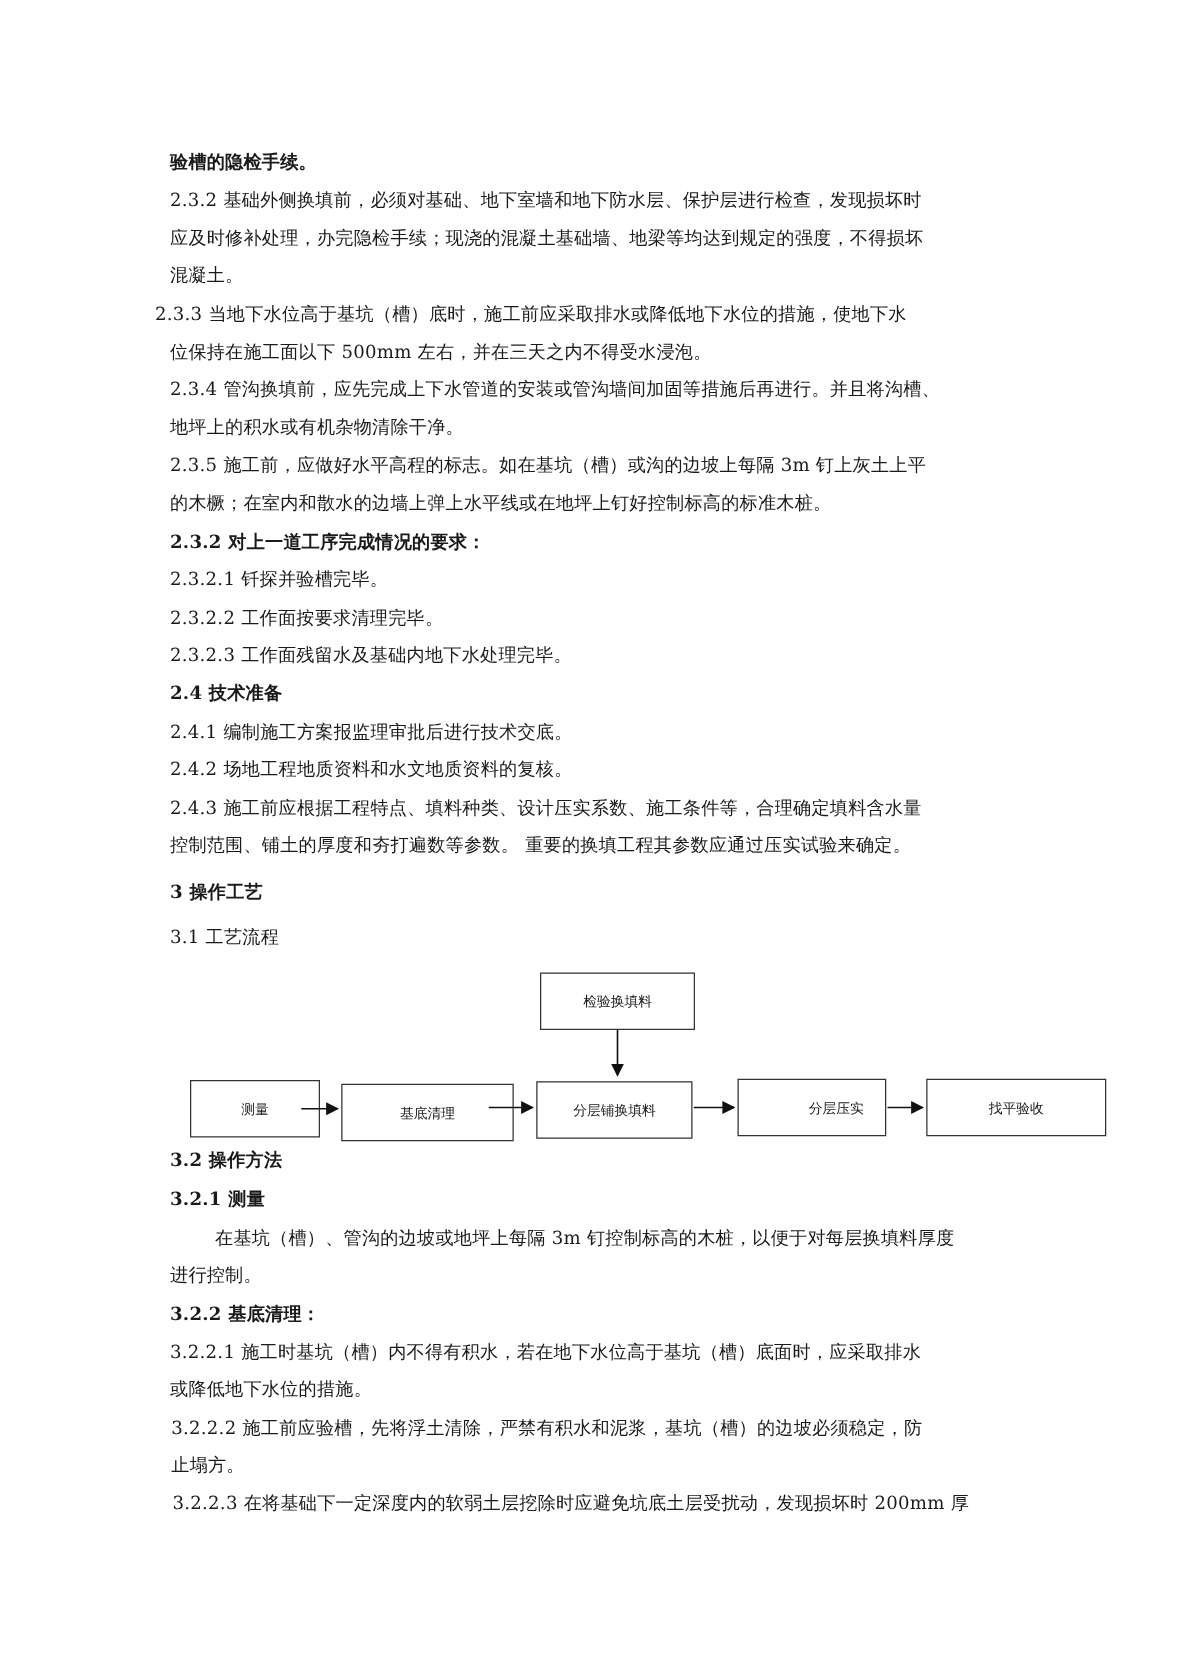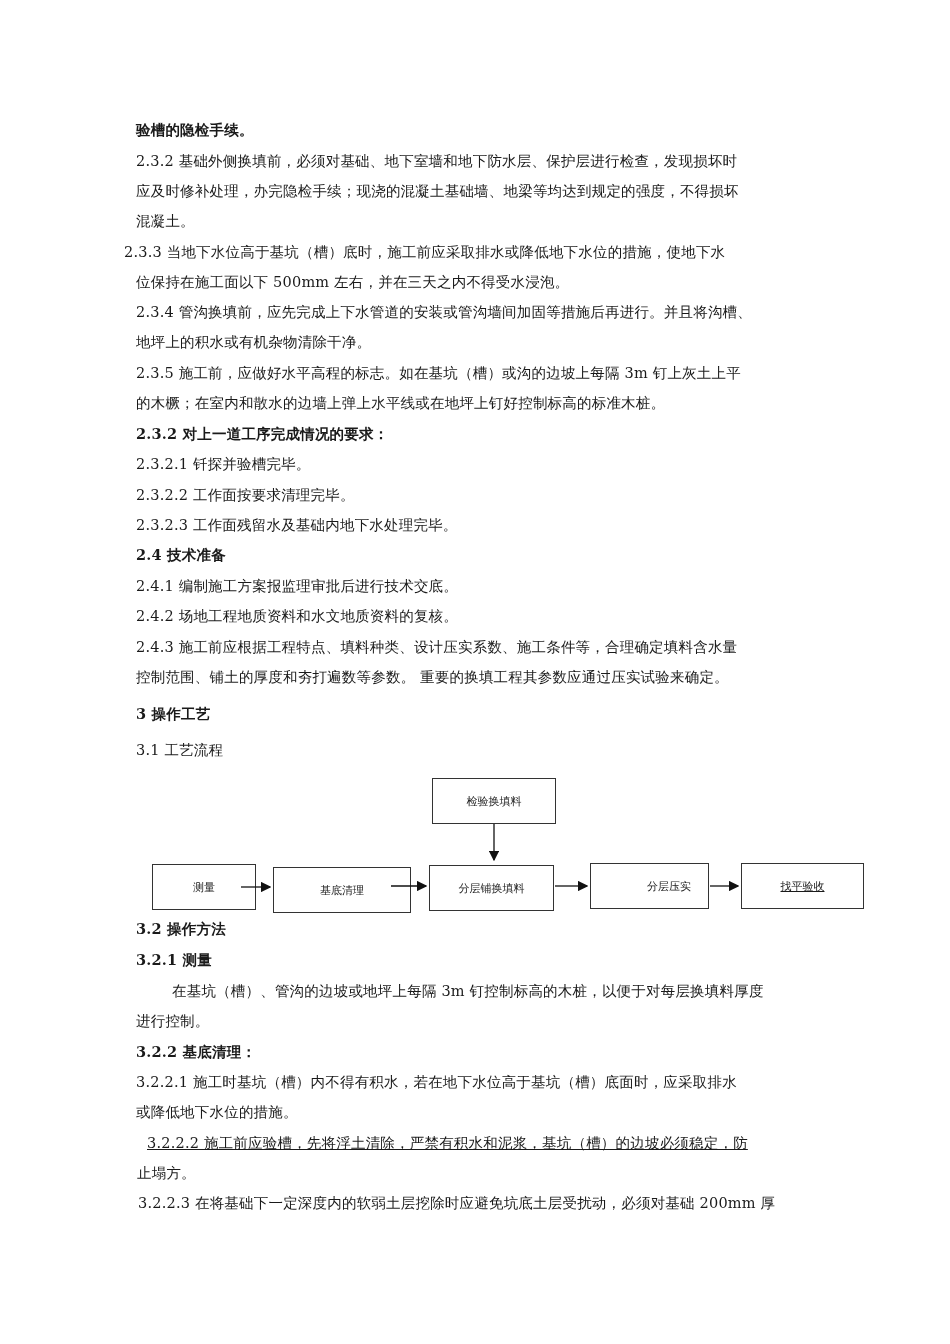--- a/index.html
+++ b/index.html
@@ -36,29 +36,29 @@
     <div class="line" style="top: 667px; left: 136px;">控制范围、铺土的厚度和夯打遍数等参数。 重要的换填工程其参数应通过压实试验来确定。</div>
     <div class="line bold" style="top: 704px; left: 136px;">3 操作工艺</div>
     <div class="line" style="top: 740px; left: 136px;">3.1   工艺流程</div>
     <div class="line bold" style="top: 919px; left: 136px;">3.2   操作方法</div>
     <div class="line bold" style="top: 950px; left: 136px;">3.2.1   测量</div>
     <div class="line" style="top: 981px; left: 172px;">在基坑（槽）、管沟的边坡或地坪上每隔 3m 钉控制标高的木桩，以便于对每层换填料厚度</div>
     <div class="line" style="top: 1011px; left: 136px;">进行控制。</div>
     <div class="line bold" style="top: 1042px; left: 136px;">3.2.2   基底清理：</div>
     <div class="line" style="top: 1072px; left: 136px;">3.2.2.1   施工时基坑（槽）内不得有积水，若在地下水位高于基坑（槽）底面时，应采取排水</div>
     <div class="line" style="top: 1102px; left: 136px;">或降低地下水位的措施。</div>
-    <div class="line" style="top: 1133px; left: 147px; text-decoration: underline;">3.2.2.2   施工前应验槽，先将浮土清除，严禁有积水和泥浆，基坑（槽）的边坡必须稳定，防</div>
+    <div class="line" style="top: 1133px; left: 137px;">3.2.2.2   施工前应验槽，先将浮土清除，严禁有积水和泥浆，基坑（槽）的边坡必须稳定，防</div>
     <div class="line" style="top: 1163px; left: 137px;">止塌方。</div>
-    <div class="line" style="top: 1193px; left: 138px;">3.2.2.3   在将基础下一定深度内的软弱土层挖除时应避免坑底土层受扰动，必须对基础 200mm 厚</div>
+    <div class="line" style="top: 1193px; left: 138px;">3.2.2.3   在将基础下一定深度内的软弱土层挖除时应避免坑底土层受扰动，发现损坏时 200mm 厚</div>
     <div class="box" style="left: 432px; top: 778px; width: 124px; height: 46px;">检验换填料</div>
     <div class="box" style="left: 136px; top: 864px; width: 104px; height: 46px; margin-left: 16px;">测量</div>
     <div class="box" style="left: 273px; top: 867px; width: 138px; height: 46px;">基底清理</div>
     <div class="box" style="left: 429px; top: 865px; width: 125px; height: 46px;">分层铺换填料</div>
     <div class="box" style="left: 590px; top: 863px; width: 119px; height: 46px; padding-left: 39px;">分层压实</div>
-    <div class="box" style="left: 741px; top: 863px; width: 123px; height: 46px; text-decoration: underline;">找平验收</div>
+    <div class="box" style="left: 741px; top: 863px; width: 144px; height: 46px;">找平验收</div>
   </div>
 
 <svg class="arrows" width="950" height="1344">
   <defs>
     <marker id="ah" markerWidth="8" markerHeight="8" refX="7" refY="4" orient="auto">
       <path d="M0,0 L8,4 L0,8 z" fill="#111"></path>
     </marker>
   </defs>
   <line x1="494" y1="824" x2="494" y2="860" stroke="#111" stroke-width="1.3" marker-end="url(#ah)"></line>
   <line x1="241" y1="887" x2="270" y2="887" stroke="#111" stroke-width="1.3" marker-end="url(#ah)"></line>

